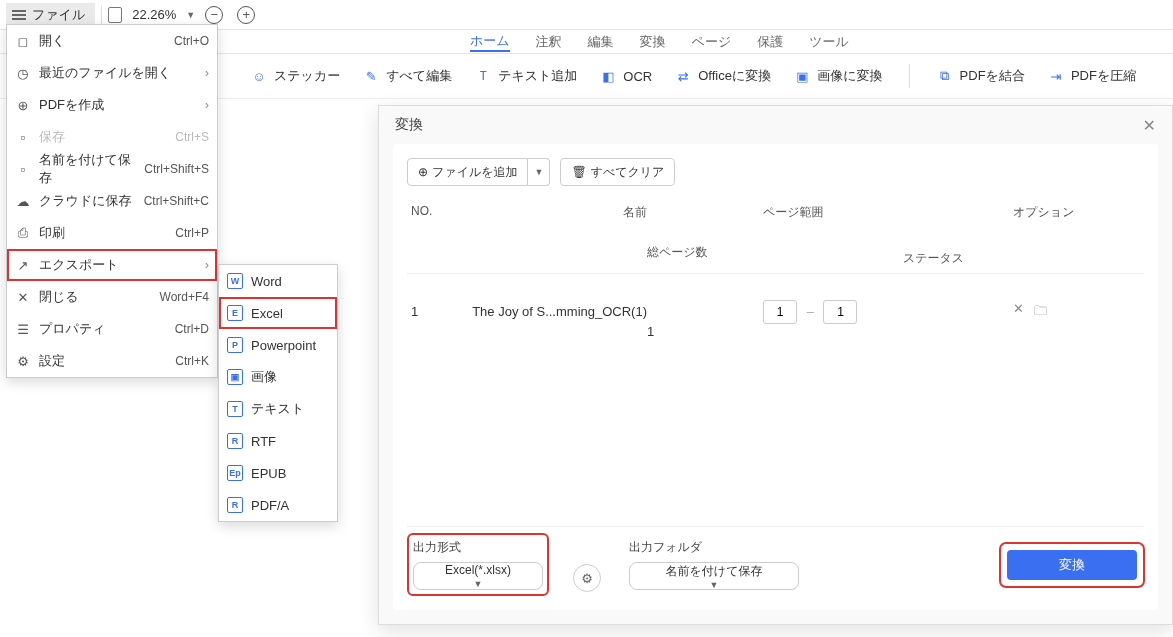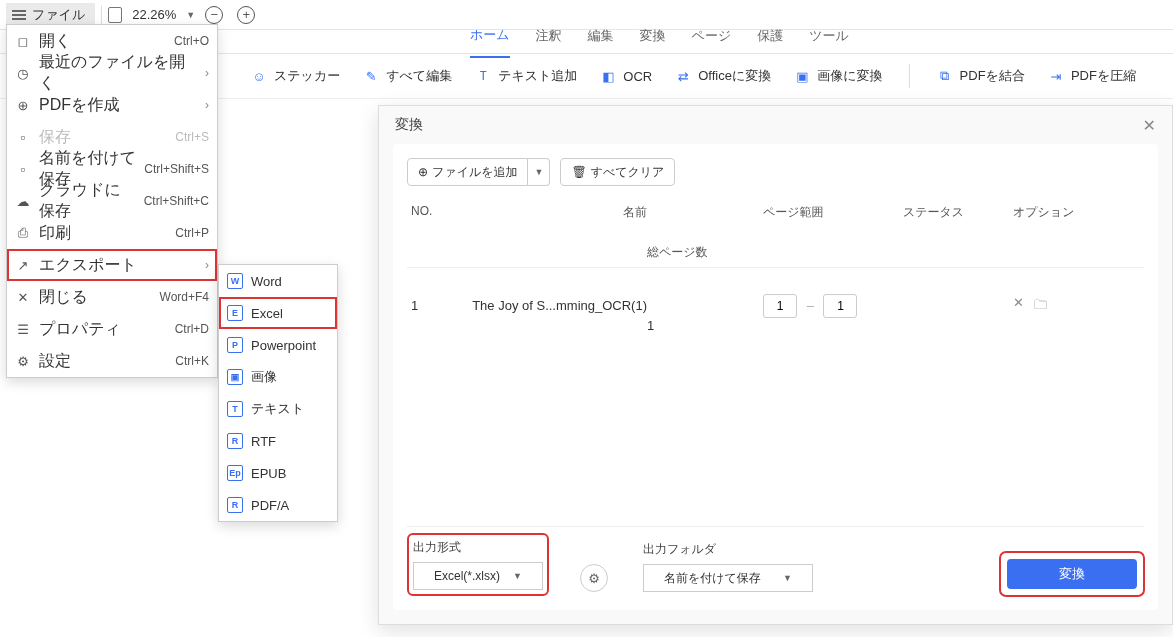--- a/index.html
+++ b/index.html
@@ -11,35 +11,35 @@
     .hamburger { width: 14px; height: 10px; display: flex; flex-direction: column; justify-content: space-between; }
     .hamburger div { height: 2px; background: #666; }
     .vsep { width:1px; height:18px; background:#ddd; }
     .doc-icon { width:14px; height:16px; border:1px solid #777; border-radius:2px; position:relative; }
     .zoom-val { font-size:13px; padding:0 4px; }
     .zoom-dd { font-size:9px; color:#666; }
     .zoom-btn { width:18px; height:18px; border:1.5px solid #555; border-radius:50%; display:flex; align-items:center; justify-content:center; font-size:13px; color:#555; cursor:pointer; margin:0 4px; }
 
     
     .tabs { display:flex; gap:26px; padding-left:470px; font-size:13px; height:24px; align-items:center; border-bottom:1px solid #e5e5e5;}
-    .tab { color:#666; cursor:pointer; padding-bottom:12px; }
+    .tab { color:#666; cursor:pointer; padding-bottom:0; }
     .tab.active { color:#3a6ff2; border-bottom:2px solid #3a6ff2; }
 
     
     .toolbar { display:flex; align-items:center; gap:22px; padding:10px 0 10px 250px; border-bottom:1px solid #eee; }
     .tool { display:flex; align-items:center; gap:6px; cursor:pointer; font-size:13px; color:#333; }
     .tool .ico { width:18px; height:18px; display:flex; align-items:center; justify-content:center; color:#3a6ff2; }
     .tool.sel .ico { color:#3a6ff2; }
     .tool-vsep { width:1px; height:24px; background:#ddd; margin:0 4px;}
 
     
     .file-menu { position:absolute; top:24px; left:6px; width:212px; background:#fff; border:1px solid #ccc; box-shadow:0 4px 12px rgba(0,0,0,0.15); z-index:50; }
     .menu-item { display:flex; align-items:center; height:32px; padding:0 8px; cursor:pointer; gap:8px; }
     .menu-item .mi-ico { width:16px; height:16px; display:flex; align-items:center; justify-content:center; color:#555; }
-    .menu-item .mi-label { flex:1; font-size:16px; }
+    .menu-item .mi-label { flex:1; font-size:13px; }
     .menu-item .mi-short { font-size:12px; color:#555; }
     .menu-item .mi-arrow { font-size:12px; color:#888; }
     .menu-item.disabled { color:#bbb; }
     .menu-item.disabled .mi-short { color:#bbb; }
     .menu-item.highlighted { outline:2px solid #d33; outline-offset:-2px; }
 
     
     .export-menu { position:absolute; top:264px; left:218px; width:120px; background:#fff; border:1px solid #ccc; box-shadow:0 4px 12px rgba(0,0,0,0.15); z-index:50; }
     .ex-item { display:flex; align-items:center; height:32px; padding:0 8px; gap:8px; cursor:pointer; font-size:13px; }
     .ex-item .ex-ico { width:16px; height:16px; border:1px solid #3a6ff2; border-radius:2px; display:flex; align-items:center; justify-content:center; font-size:9px; color:#3a6ff2; font-weight:bold; }
@@ -55,32 +55,32 @@
     .btn { border:1px solid #ccc; background:#fff; border-radius:4px; height:28px; padding:0 10px; font-size:12px; cursor:pointer; display:flex; align-items:center; gap:4px; }
     .btn-split { display:flex; }
     .btn-split .btn { border-radius:4px 0 0 4px; }
     .btn-split .btn-dd { width:22px; border:1px solid #ccc; border-left:none; border-radius:0 4px 4px 0; display:flex; align-items:center; justify-content:center; font-size:9px; color:#666; cursor:pointer; }
 
     .table-head { display:flex; padding:6px 4px; font-size:12px; color:#555; border-bottom:1px solid #eee; }
     .col-no { width:46px; }
     .col-name { width:190px;text-align:right; }
     .col-pages { width:116px;margin-top:40px; }
     .col-range { width:140px; }
-    .col-status { width:110px; }
+    .col-status { width:110px;margin-top:46px; }
     .col-opt { flex:1; }
     .table-row { display:flex; padding:10px 4px; font-size:13px; align-items:center; }
     .range-input { width:34px; height:24px; border:1px solid #ccc; border-radius:3px; text-align:center; font-size:12px; }
     .range-sep { color:#aaa; margin:0 6px; }
     .row-opt { display:flex; gap:10px; color:#888; }
     .row-opt span { cursor:pointer; }
 
-    .dlg-footer { display:flex; align-items:flex-end; gap:35px; padding:10px 4px 4px 4px; border-top:1px solid #eee; }
+    .dlg-footer { display:flex; align-items:center; gap:28px; padding:10px 4px 4px 4px; border-top:1px solid #eee; }
     .footer-group { display:flex; flex-direction:column; gap:6px; }
     .footer-group label { font-size:12px; color:#444; }
-    .select { border:1px solid #ccc; border-radius:0; height:28px; padding:0 20px; display:flex; align-items:center; justify-content:space-between; font-size:12px; background:#fff; cursor:pointer; }
+    .select { border:1px solid #ccc; border-radius:8px; height:28px; padding:0 20px; display:flex; align-items:center; justify-content:space-between; font-size:12px; background:#fff; cursor:pointer;flex-direction:column; }
     .select .dd { font-size:9px; color:#666; }
     .out-format { width:130px; }
     .out-folder { width:170px; }
     .out-format-wrap { outline:2px solid #d33; outline-offset:2px; padding:2px; border-radius:2px;}
     .gear-btn { width:28px; height:28px; border:1px solid #ccc; border-radius:50%; display:flex; align-items:center; justify-content:center; font-size:13px; color:#666; cursor:pointer; align-self:flex-end; }
     .convert-btn-wrap { margin-left:auto; outline:2px solid #d33; outline-offset:3px; padding:3px; border-radius:2px;}
     .convert-btn { width:130px; height:30px; background:#3a6ff2; color:#fff; border:none; border-radius:4px; font-size:13px; cursor:pointer; }
   </style>
 </head>
 <body>

